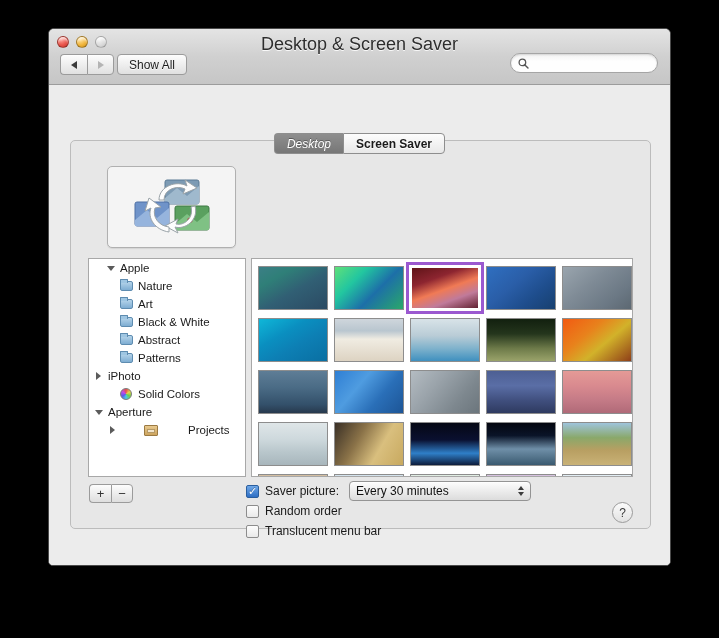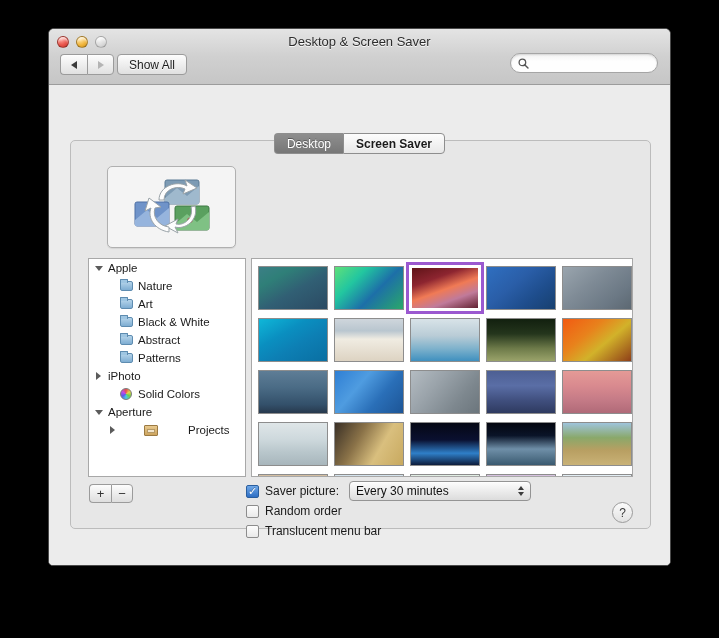--- a/index.html
+++ b/index.html
@@ -36,21 +36,21 @@
     box-shadow: inset 0 4px 3px -2px rgba(255,255,255,.85);
   }
   .light.red    { background: radial-gradient(circle at 35% 28%, #ff9a92 0%, #e8544a 55%, #c0352c 100%); }
   .light.yellow { background: radial-gradient(circle at 35% 28%, #ffdf96 0%, #f0b43a 55%, #c98f1c 100%); }
   .light.gray   { background: radial-gradient(circle at 35% 28%, #f3f3f3 0%, #d8d8d8 60%, #bdbdbd 100%);
                   border-color: rgba(0,0,0,.22); }
 
   #win-title {
     position: absolute; left: 0; right: 0; top: 5px;
     text-align: center;
-    font-size: 13px; color: #2d2d2d;
+    font-size: 18px; color: #2d2d2d;
     text-shadow: 0 1px 0 rgba(255,255,255,.85);
   }
 
   
   #navgroup { position: absolute; left: 11px; top: 25px; display: flex; }
   .navbtn {
     width: 27px; height: 21px;
     background: linear-gradient(to bottom,#fdfdfd,#e0e0e0);
     border: 1px solid #9b9b9b;
     display: flex; align-items: center; justify-content: center;
@@ -95,21 +95,21 @@
   .tab {
     height: 21px; padding: 0 12px;
     display: flex; align-items: center;
     font-size: 12px;
     border: 1px solid #8e8e8e;
   }
   .tab.first { border-radius: 4px 0 0 4px; border-right: none; }
   .tab.last  { border-radius: 0 4px 4px 0; text-align: right; }
   .tab.on {
     background: linear-gradient(to bottom,#8e8e8e,#777);
-    color: #fff; text-shadow: 0 -1px 0 rgba(0,0,0,.35);
+    color: #fff; text-shadow: 0 -1px 0 rgba(0,0,0,.35); font-style: italic;
   }
   .tab.off {
     background: linear-gradient(to bottom,#fdfdfd,#e8e8e8);
     color: #1c1c1c; font-weight: bold;
     text-shadow: 0 1px 0 rgba(255,255,255,.9);
   }
 
   
   #body { position: relative; height: 482px; background: #ececec; }
   #panel {
@@ -322,21 +322,21 @@
           <circle cx="61" cy="44" r="2.6" fill="#c0392b"></circle>
           <g fill="#fdfdfd" stroke="#9aa3a8" stroke-width="1">
             <path d="M30 24 C30 10, 48 4, 58 10 L56 4 L68 12 L54 18 L56 13 C48 9, 35 13, 35 24 Z"></path>
             <path d="M66 30 C70 44, 56 54, 46 51 L49 57 L36 50 L49 43 L47 48 C55 50, 65 42, 62 31 Z"></path>
             <path d="M40 56 C26 54, 18 42, 22 32 L16 35 L20 22 L32 31 L26 32 C23 41, 30 50, 40 51 Z"></path>
           </g>
         </svg>
       </div>
 
       <div id="sidebar">
-          <div class="row" style="padding-left: 4px;">
+          <div class="row" style="padding-left: 16px;">
             <span class="disc open">
               <i></i>
             </span>
             <span class="rlabel">Apple</span>
           </div>
           <div class="row" style="padding-left: 18px;">
             <span class="disc"></span>
             <span class="ficon">
               <span class="folder"></span>
             </span>

